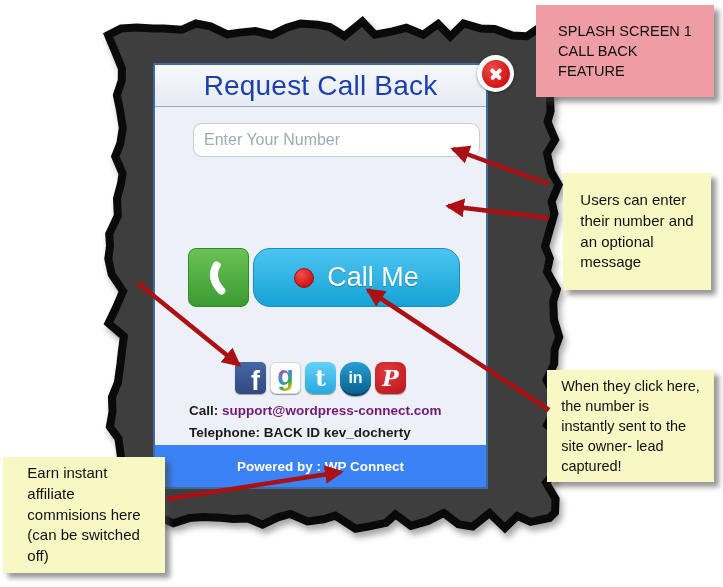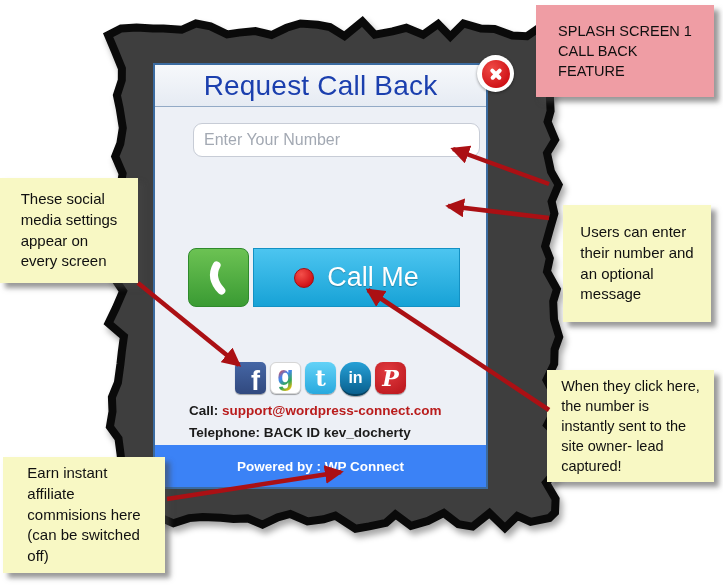--- a/index.html
+++ b/index.html
@@ -23,21 +23,21 @@
         border:1px solid #c7ccd6;border-radius:9px;background:#fff;font-size:16px;
         font-family:"Liberation Sans",sans-serif;color:#333;padding:16px 10px;outline:none;margin-left:14px;}
   .phone-input{top:16px;height:33px;}
   .notes-input{top:72px;height:54px;resize:vertical;padding-top:5px;}
   .phone-input::placeholder,.notes-input::placeholder{color:#a3a9b3;opacity:1;}
 
   .phone-btn{position:absolute;left:33px;top:141px;width:59px;height:57px;border:1px solid #2f8a2c;
         border-radius:8px;background:linear-gradient(#6cc253,#3a9b33);
         display:flex;align-items:center;justify-content:center;cursor:pointer;}
   .call-btn{position:absolute;left:98px;top:141px;width:205px;height:57px;border:1px solid #1391c4;
-        border-radius:0;background:linear-gradient(#4cc5f0,#17a2d6);
+        border-radius:17px;background:linear-gradient(#4cc5f0,#17a2d6);
         display:flex;align-items:center;justify-content:center;gap:13px;cursor:pointer;}
   .rec-dot{width:18px;height:18px;border-radius:50%;
         background:radial-gradient(circle at 35% 30%,#f4504a,#cf1016 75%);
         border:1px solid #a40d10;}
   .call-label{color:#fff;font-size:27px;text-shadow:0 1px 1px rgba(0,0,0,.25);}
 
   .social-row{position:absolute;left:0;right:0;top:255px;display:flex;gap:4px;
         justify-content:center;}
   .sicon{width:31px;height:32px;border-radius:6px;display:flex;align-items:center;
         justify-content:center;cursor:pointer;box-shadow:0 1px 1px rgba(0,0,0,.35);}
@@ -52,21 +52,21 @@
   .tw{background:linear-gradient(#63d2f7,#28a9de);border-radius:8px;}
   .tw span{color:#fff;font-weight:bold;font-size:23px;font-family:"DejaVu Serif",serif;position:relative;top:-1px;}
   .li{background:linear-gradient(#26a0d6,#09608f);border-radius:14px;border-bottom:2px solid #06405e;}
   .li span{color:#fff;font-weight:bold;font-size:16px;}
   .pi{background:radial-gradient(circle at 40% 30%,#e03a3f,#c01b21 80%);border-radius:8px;}
   .pi span{color:#fff;font-weight:bold;font-style:italic;font-size:22px;font-family:"DejaVu Serif",serif;}
 
   .contact-line{position:absolute;left:34px;right:10px;font-size:13.5px;font-weight:bold;color:#1b1b1b;}
   .email-line{top:296px;}
   .tel-line{top:318px;}
-  .email-link{color:#b91c1c;text-decoration:none;cursor:pointer;}
+  .email-link{color:#701a75;text-decoration:none;cursor:pointer;}
 
   .m-footer{position:absolute;left:0;right:0;bottom:0;height:42px;background:#3b82f6;
         display:flex;align-items:center;justify-content:center;}
   .m-footer span{color:#fff;font-size:13.5px;font-weight:bold;}
 
   
   .close-btn{position:absolute;left:477px;top:55px;width:37px;height:37px;z-index:3;
         border-radius:50%;background:#fff;box-shadow:0 1px 3px rgba(0,0,0,.4);
         display:flex;align-items:center;justify-content:center;cursor:pointer;}
   .close-inner{width:28px;height:28px;border-radius:50%;position:relative;
@@ -75,21 +75,21 @@
         border-radius:2px;}
   .close-inner i.a{transform:translate(-50%,-50%) rotate(45deg);}
   .close-inner i.b{transform:translate(-50%,-50%) rotate(-45deg);}
 
   
   .note{position:absolute;z-index:4;display:flex;align-items:center;justify-content:center;
         text-align:left;white-space:pre-line;color:#101010;font-size:15px;line-height:1.38;
         box-shadow:5px 5px 5px rgba(70,70,70,.55);padding:4px;box-sizing:border-box;}
   .note-pink{left:536px;top:5px;width:178px;height:92px;background:#ef9da4;font-size:14.5px;}
   .note-social{left:0;top:178px;width:138px;height:105px;background:#f8f8c4;}
-  .note-input{left:563px;top:173px;width:148px;height:117px;background:#f8f8c4;margin-top:32px;}
+  .note-input{left:563px;top:173px;width:148px;height:117px;background:#f8f8c4;}
   .note-click{left:547px;top:370px;width:167px;height:112px;background:#f8f8c4;font-size:14.5px;}
   .note-affiliate{left:3px;top:457px;width:162px;height:116px;background:#f8f8c4;}
 
   
   .arrows-svg{position:absolute;left:0;top:0;z-index:5;pointer-events:none;}
 </style>
 </head>
 <body>
 
 <div class="stage">
@@ -153,24 +153,20 @@
   <div class="close-btn">
     <div class="close-inner">
         <i class="a"></i>
         <i class="b"></i>
       </div>
   </div>
 
   <div class="note note-pink">SPLASH SCREEN 1
 CALL BACK
 FEATURE</div>
-  <div class="note note-social">These social
-media settings
-appear on
-every screen</div>
   <div class="note note-input">Users can enter
 their number and
 an optional
 message</div>
   <div class="note note-affiliate">Earn instant
 affiliate
 commisions here
 (can be switched
 off)</div>
   <div class="note note-click">When they click here,

